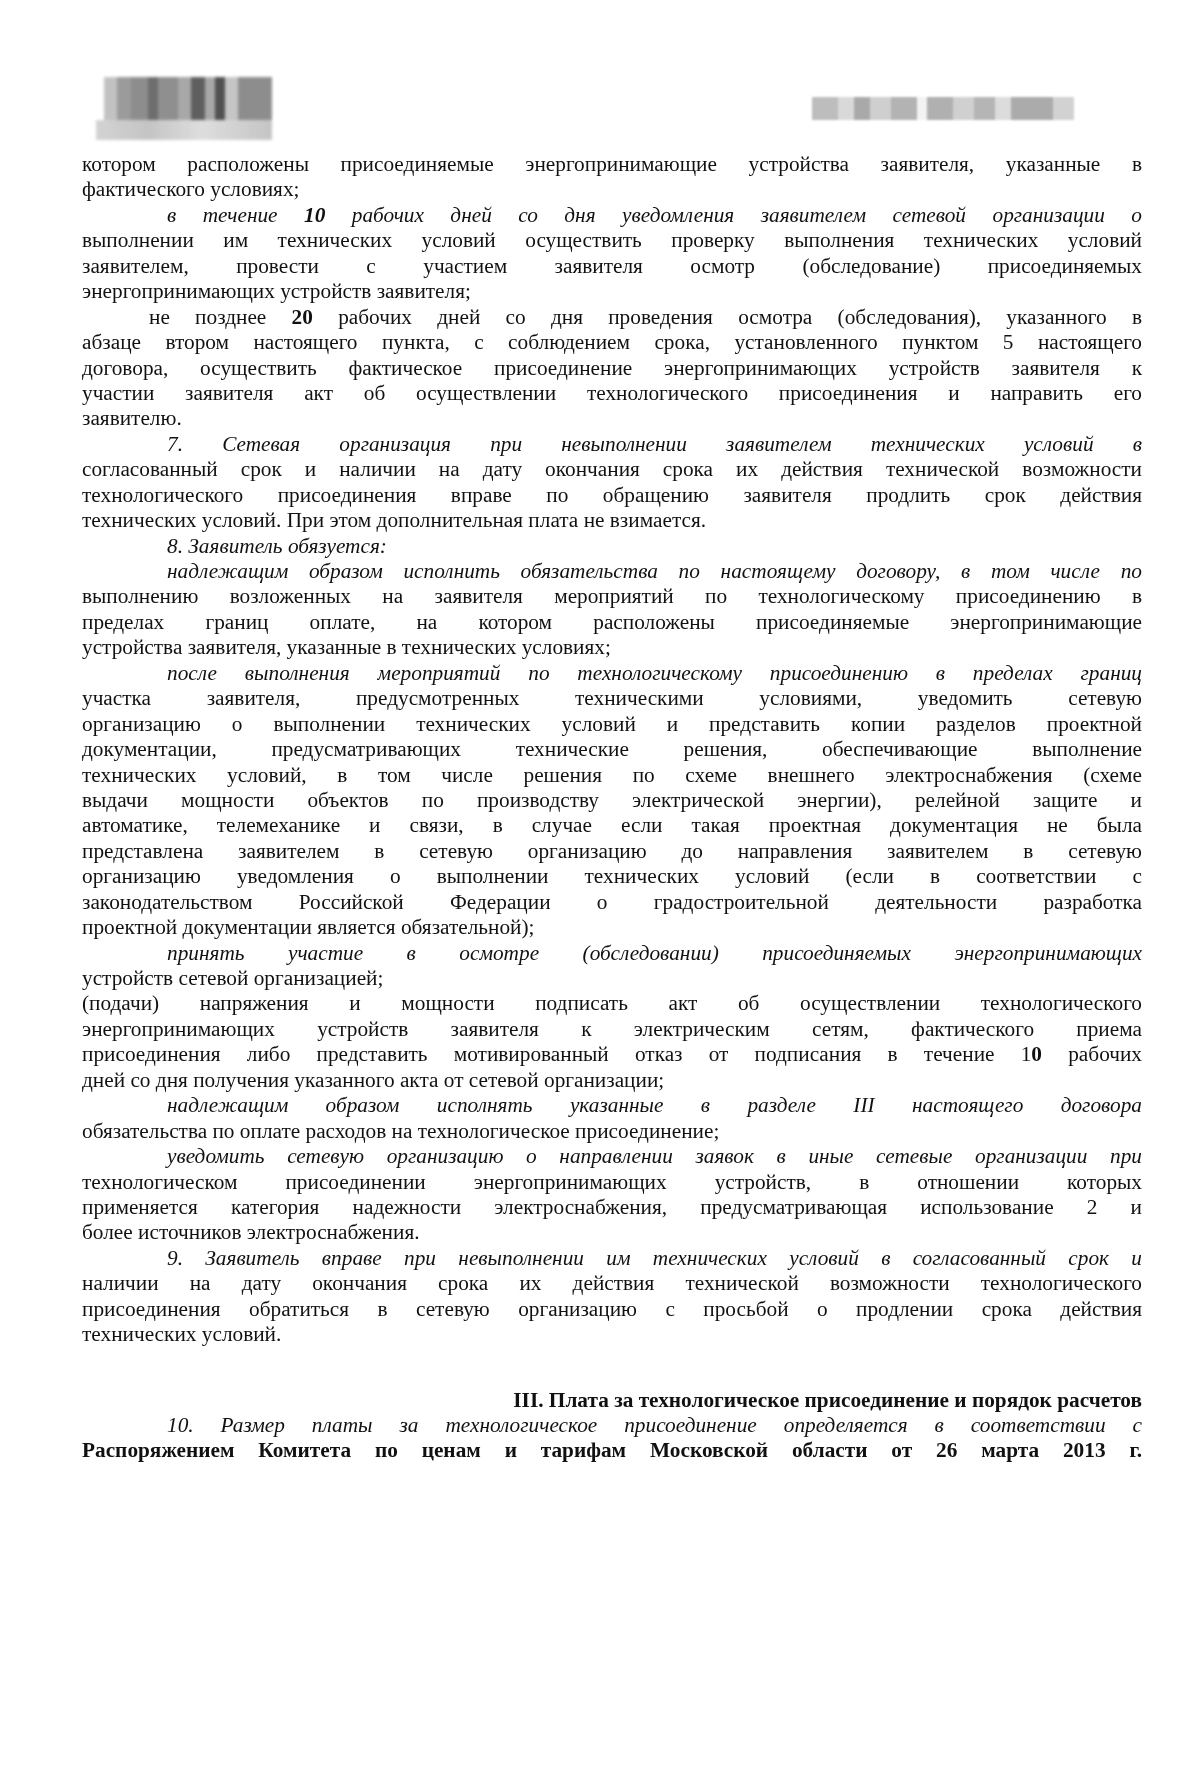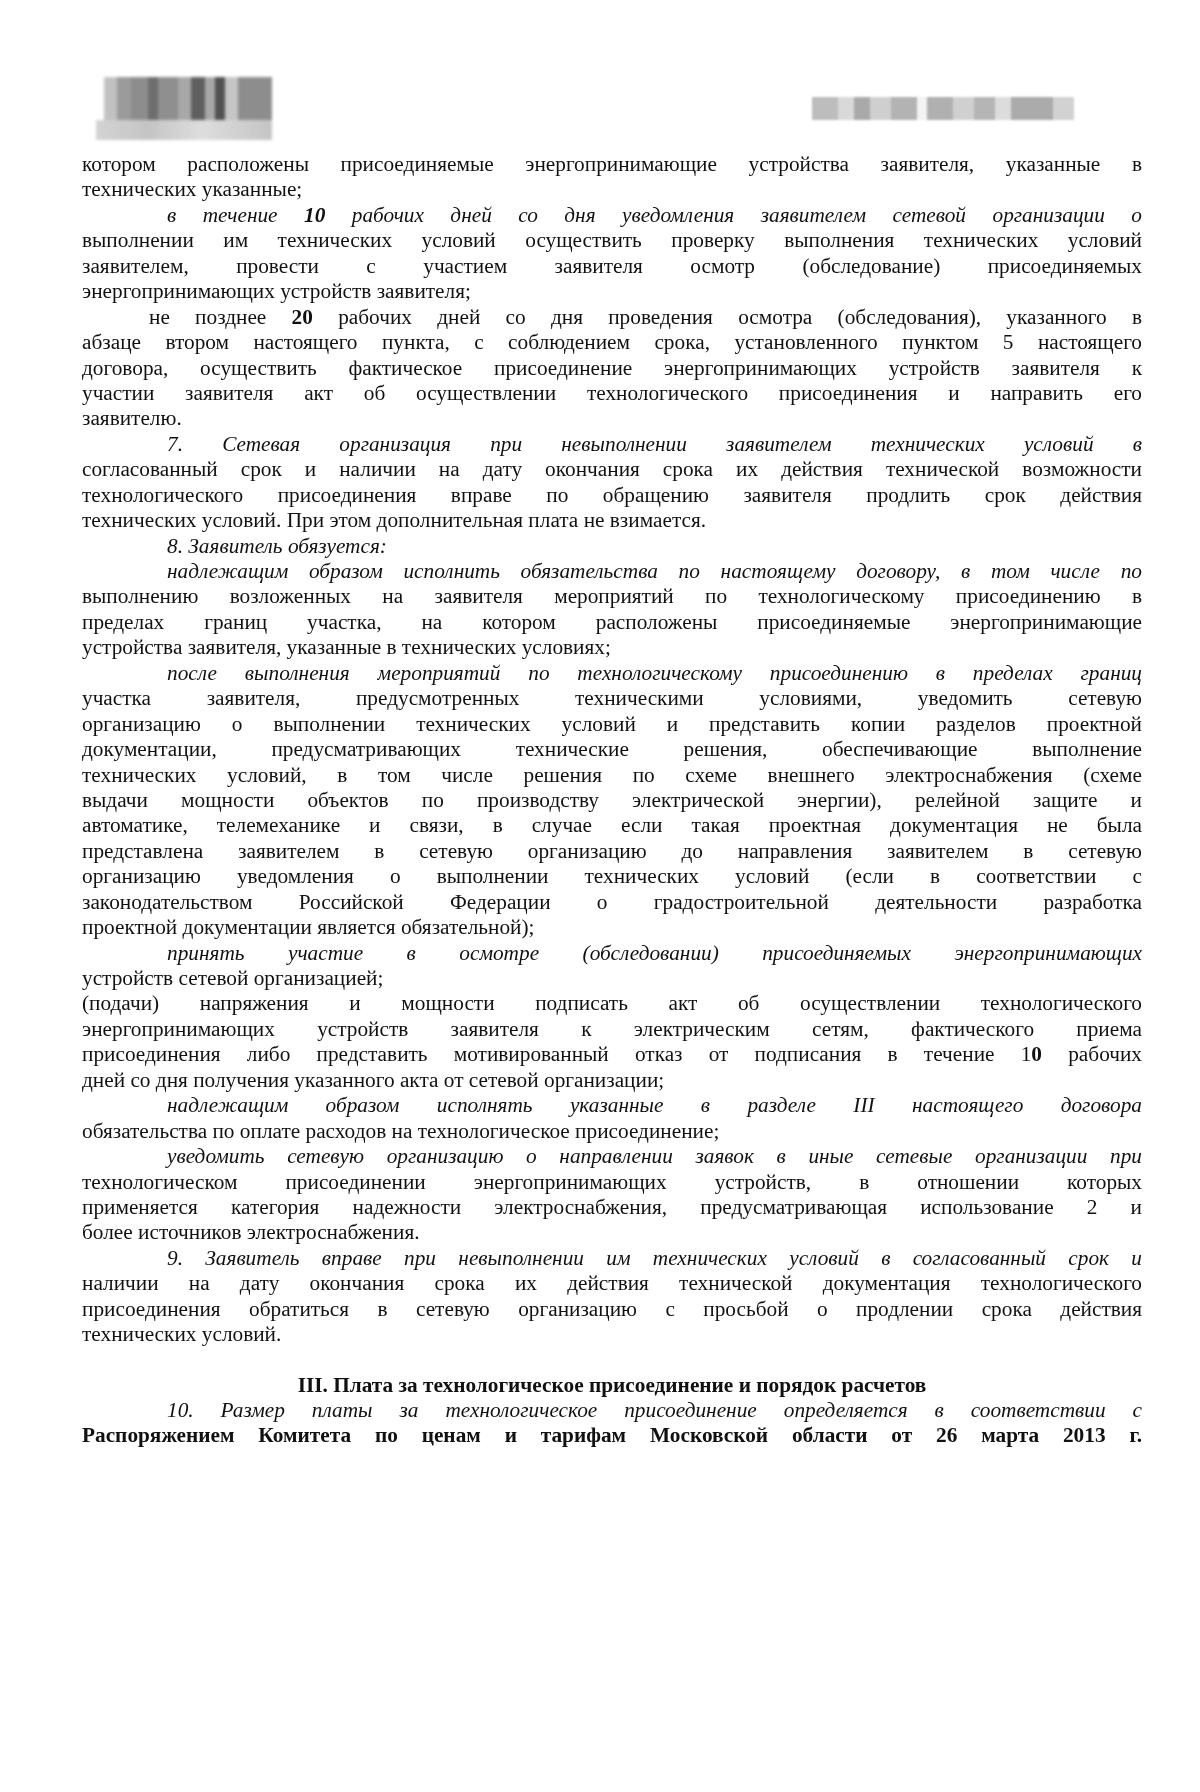--- a/index.html
+++ b/index.html
@@ -33,53 +33,53 @@
     font-size: 21.3px; color: #111;
   }
   .line {
     height: 25.45px; line-height: 25.45px; white-space: nowrap;
     text-align: justify; text-align-last: justify;
   }
   .line.last { text-align-last: left; }
   .line.ind { padding-left: 85px; font-style: italic; }
   .line.ind2 { padding-left: 67px; }
   .heading {
-    height: 25.45px; line-height: 25.45px; text-align: center; font-weight: bold;
-    margin-top: 25px; white-space: nowrap;
+    height: 25.45px; line-height: 25.45px; text-align: right; font-weight: bold;
+    margin-top: 40px; white-space: nowrap;
   }
   b { font-weight: bold; }
 </style>
 </head>
 <body>
 
 <div class="page">
   <div class="blur-logo"></div>
   <div class="blur-ref"></div>
 
   <div class="body-text">
     <div id="lines">
         <div class="line">котором расположены присоединяемые энергопринимающие устройства заявителя, указанные в</div>
-        <div class="line last">технических указанные;</div>
+        <div class="line last">фактического условиях;</div>
         <div class="line ind">в течение <b>10</b> рабочих дней со дня уведомления заявителем сетевой организации о</div>
         <div class="line">выполнении им технических условий осуществить проверку выполнения технических условий</div>
         <div class="line">заявителем, провести с участием заявителя осмотр (обследование) присоединяемых</div>
         <div class="line last">энергопринимающих устройств заявителя;</div>
         <div class="line ind2">не позднее <b>20</b> рабочих дней со дня проведения осмотра (обследования), указанного в</div>
         <div class="line">абзаце втором настоящего пункта, с соблюдением срока, установленного пунктом 5 настоящего</div>
         <div class="line">договора, осуществить фактическое присоединение энергопринимающих устройств заявителя к</div>
         <div class="line">участии заявителя акт об осуществлении технологического присоединения и направить его</div>
         <div class="line last">заявителю.</div>
         <div class="line ind">7. Сетевая организация при невыполнении заявителем технических условий в</div>
         <div class="line">согласованный срок и наличии на дату окончания срока их действия технической возможности</div>
         <div class="line">технологического присоединения вправе по обращению заявителя продлить срок действия</div>
         <div class="line last">технических условий. При этом  дополнительная плата не взимается.</div>
         <div class="line ind last">8. Заявитель обязуется:</div>
         <div class="line ind">надлежащим образом исполнить обязательства по настоящему договору, в том числе по</div>
         <div class="line">выполнению возложенных на заявителя мероприятий по технологическому присоединению в</div>
-        <div class="line">пределах границ участка, на котором расположены присоединяемые энергопринимающие</div>
+        <div class="line">пределах границ оплате, на котором расположены присоединяемые энергопринимающие</div>
         <div class="line last">устройства заявителя, указанные в технических условиях;</div>
         <div class="line ind">после выполнения мероприятий по технологическому присоединению в пределах границ</div>
         <div class="line">участка заявителя, предусмотренных техническими условиями, уведомить сетевую</div>
         <div class="line">организацию о выполнении технических условий и представить копии разделов проектной</div>
         <div class="line">документации, предусматривающих технические решения, обеспечивающие выполнение</div>
         <div class="line">технических условий, в том числе решения по схеме внешнего электроснабжения (схеме</div>
         <div class="line">выдачи мощности объектов по производству электрической энергии), релейной защите и</div>
         <div class="line">автоматике, телемеханике и связи, в случае если такая проектная документация не была</div>
         <div class="line">представлена заявителем в сетевую организацию до направления заявителем в сетевую</div>
         <div class="line">организацию уведомления о выполнении технических условий (если в соответствии с</div>
@@ -91,21 +91,21 @@
         <div class="line">энергопринимающих устройств заявителя к электрическим сетям, фактического приема</div>
         <div class="line">присоединения либо представить мотивированный отказ от подписания в течение 1<b>0</b> рабочих</div>
         <div class="line last">дней со дня получения указанного акта от сетевой организации;</div>
         <div class="line ind">надлежащим образом исполнять указанные в разделе III настоящего договора</div>
         <div class="line last">обязательства по оплате расходов на технологическое присоединение;</div>
         <div class="line ind">уведомить сетевую организацию о направлении заявок в иные сетевые организации при</div>
         <div class="line">технологическом присоединении энергопринимающих устройств, в отношении которых</div>
         <div class="line">применяется категория надежности электроснабжения, предусматривающая использование 2 и</div>
         <div class="line last">более источников электроснабжения.</div>
         <div class="line ind">9. Заявитель вправе при невыполнении им технических условий в согласованный срок и</div>
-        <div class="line">наличии на дату окончания срока их действия технической документация технологического</div>
+        <div class="line">наличии на дату окончания срока их действия технической возможности технологического</div>
         <div class="line">присоединения обратиться в сетевую организацию с просьбой о продлении срока действия</div>
         <div class="line last">технических условий.</div>
       </div>
     <div class="heading">III. Плата за технологическое присоединение и порядок расчетов</div>
     <div id="after-lines">
         <div class="line ind">10. Размер платы за технологическое присоединение определяется в соответствии с</div>
         <div class="line"><b>Распоряжением Комитета по ценам и тарифам Московской области от 26 марта 2013 г.</b></div>
       </div>
   </div>
 </div>

